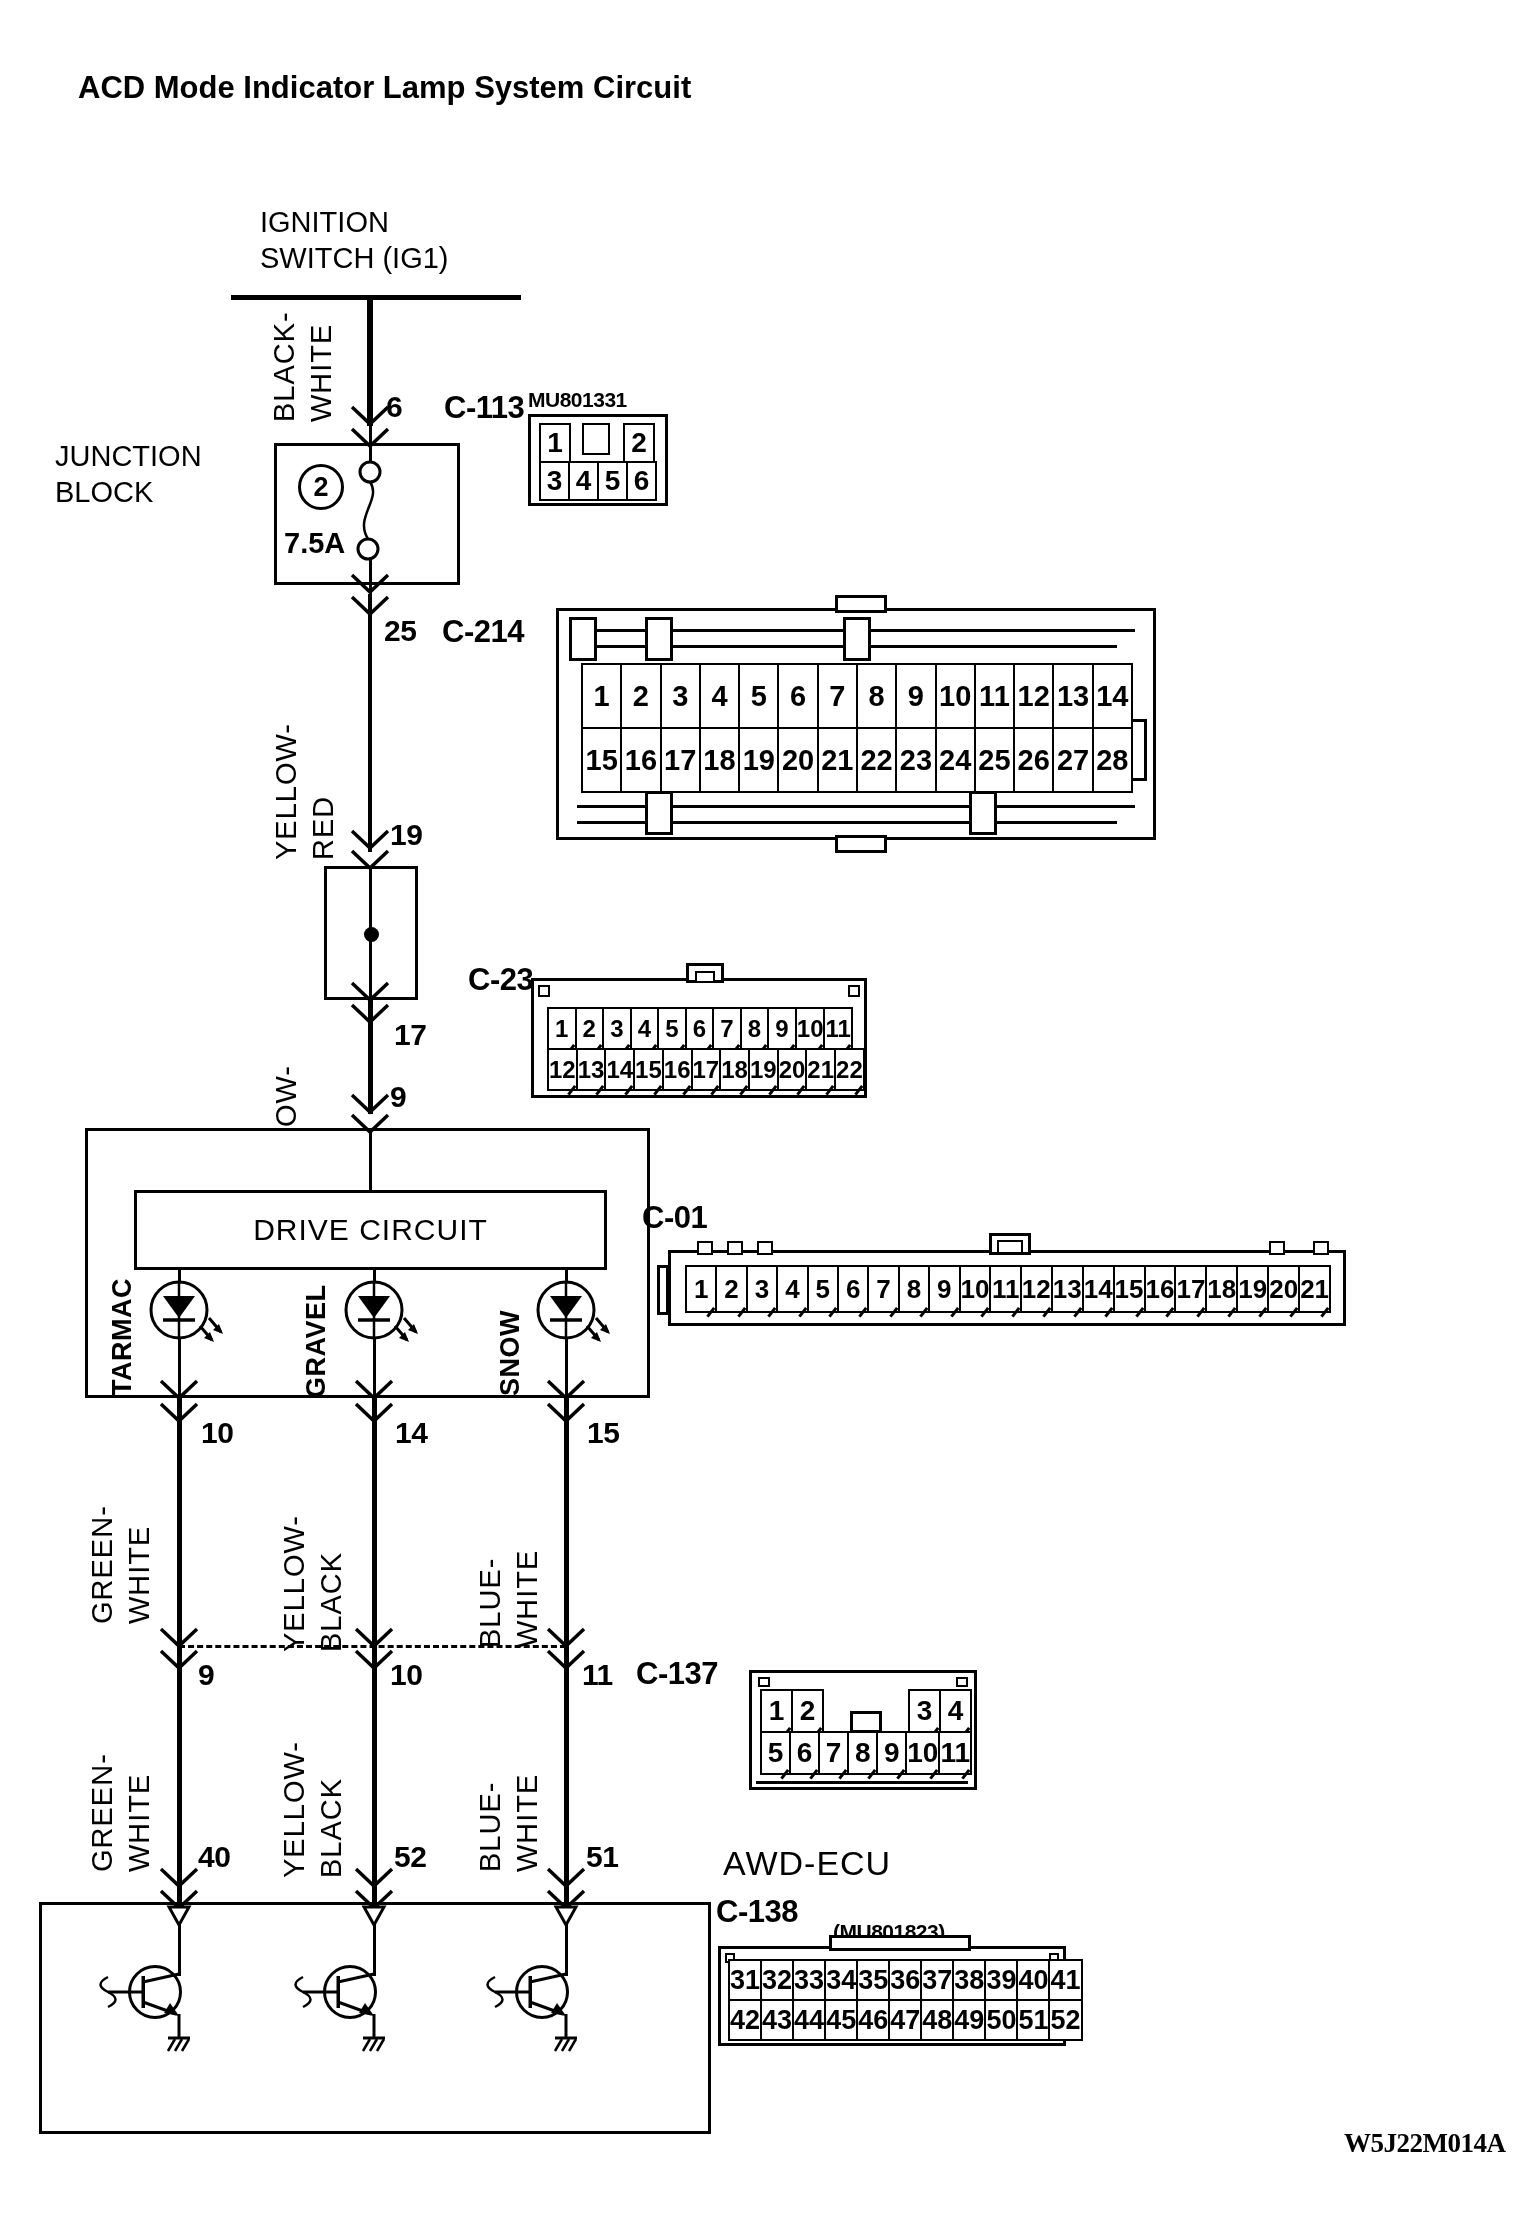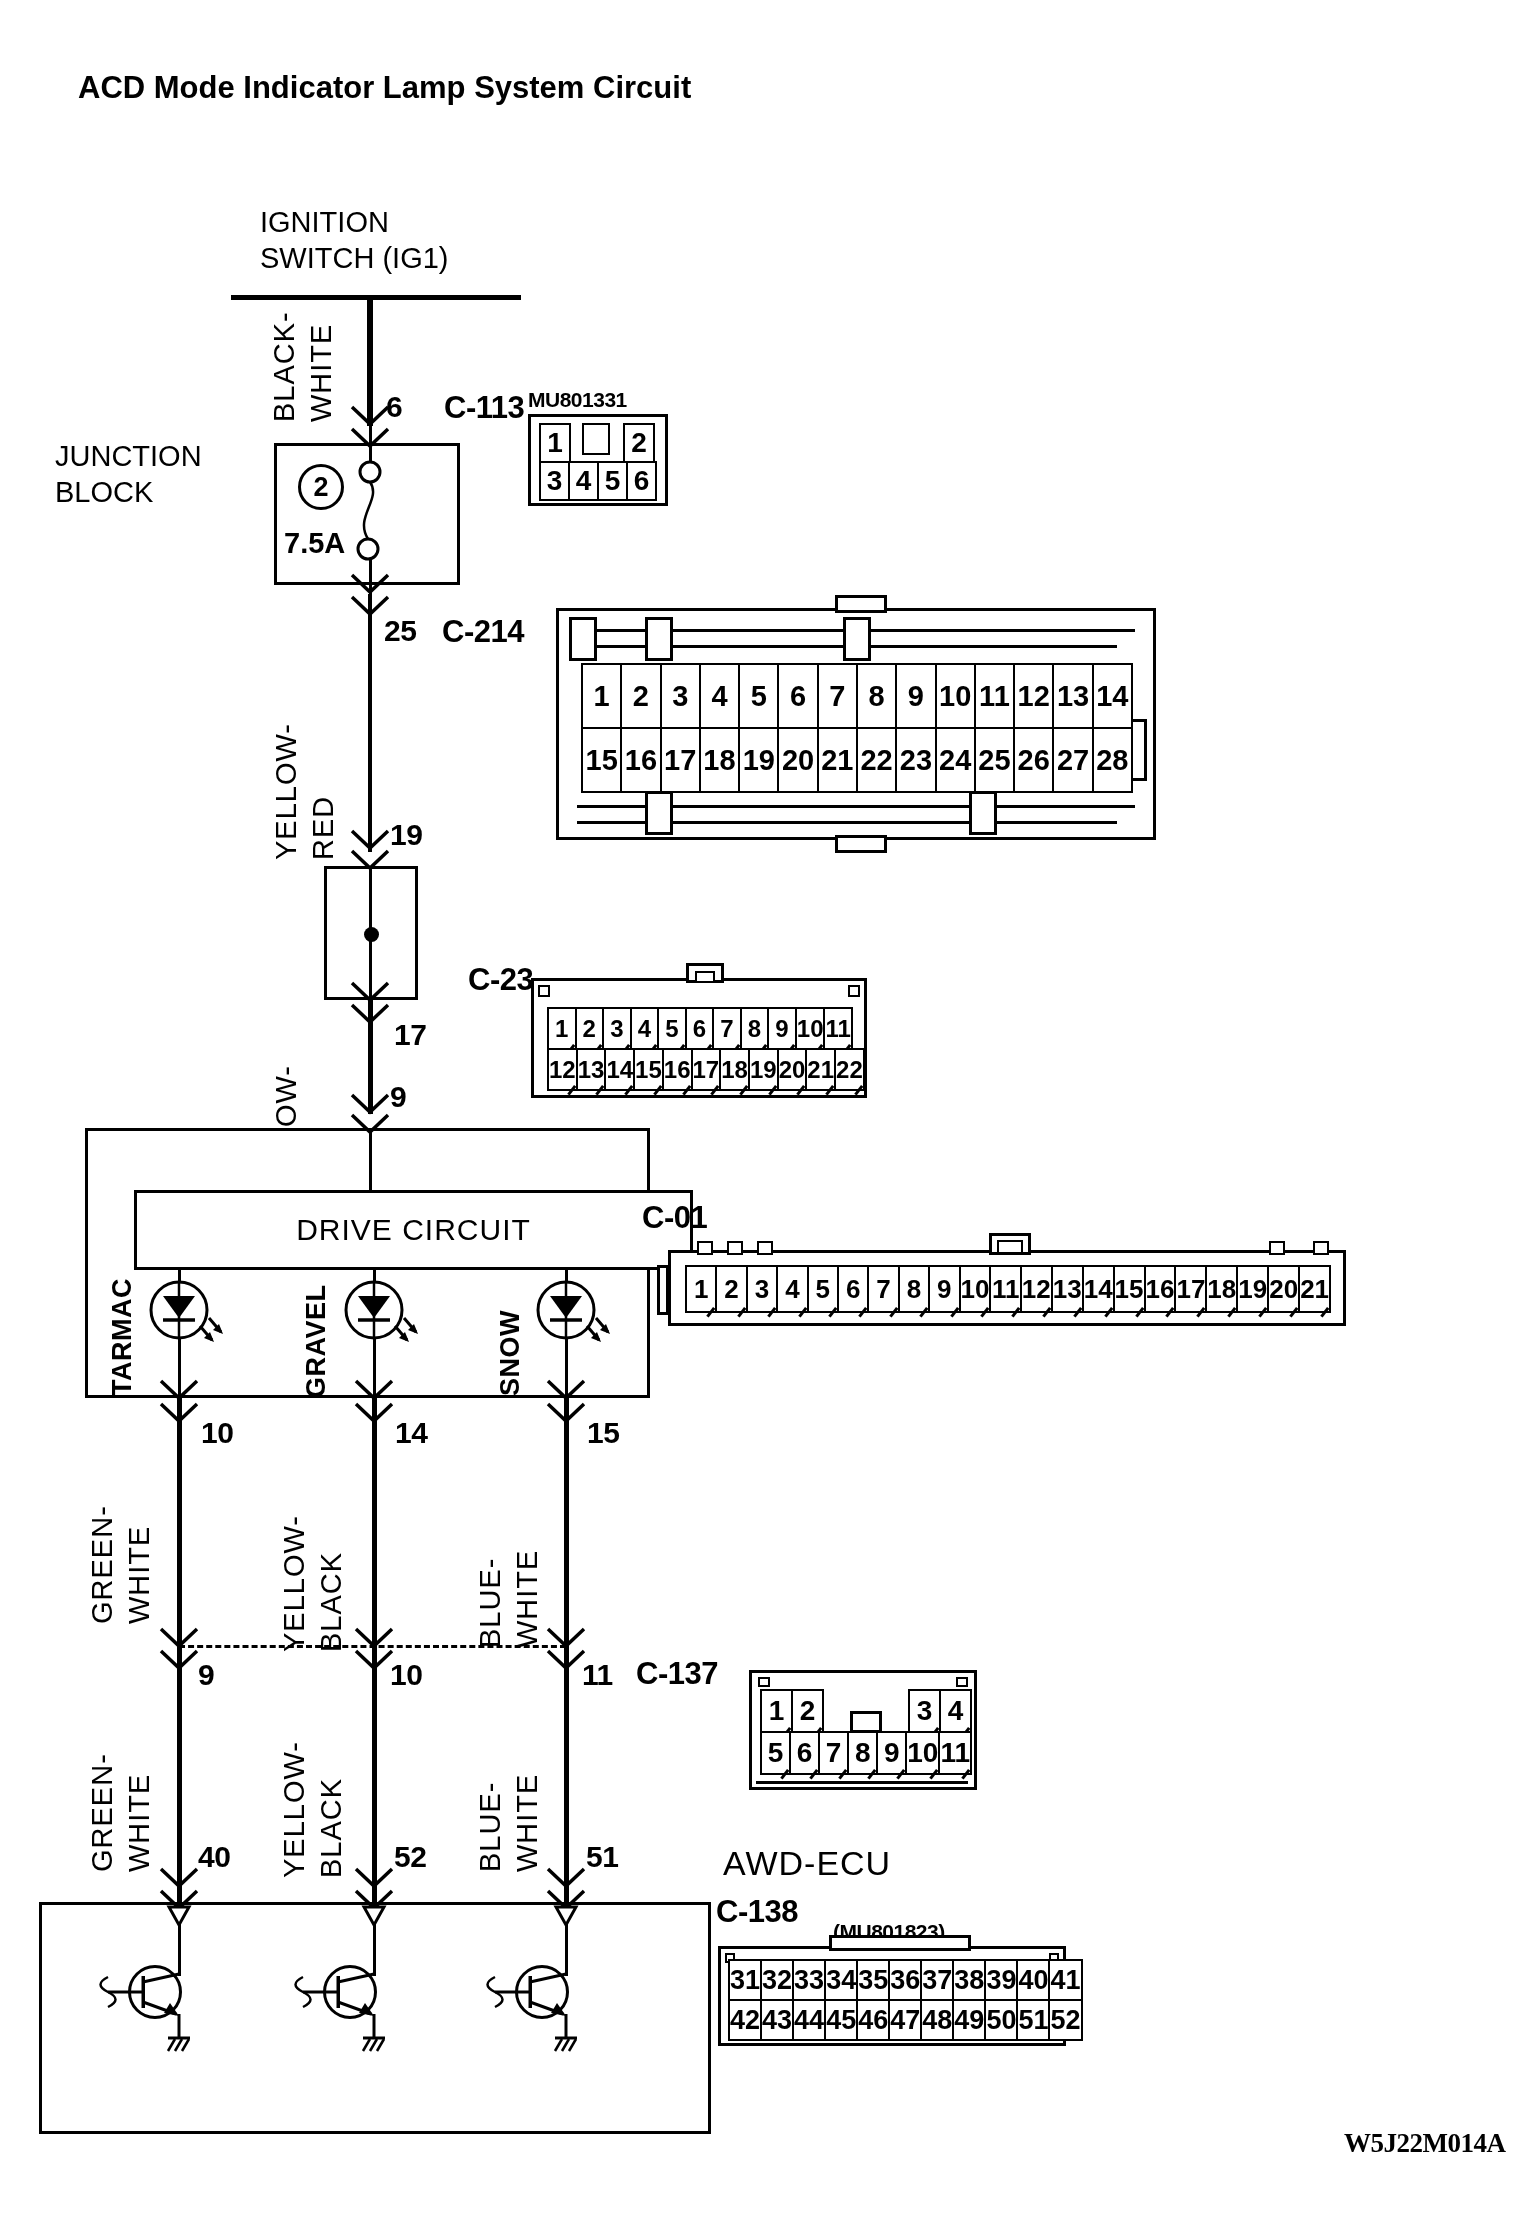--- a/index.html
+++ b/index.html
@@ -166,21 +166,21 @@
         <div class="cell">19<span class="tick"></span></div>
         <div class="cell">20<span class="tick"></span></div>
         <div class="cell">21<span class="tick"></span></div>
         <div class="cell">22<span class="tick"></span></div>
       </div>
   </div>
   <div class="lbl pin" style="left:394px;top:1018px;">17</div>
   <div class="lbl pin" style="left:390px;top:1080px;">9</div>
 
   <div class="box" style="left:85px;top:1128px;width:565px;height:270px;"></div>
-  <div class="box" style="left:134px;top:1190px;width:559px;height:80px;display:flex;align-items:center;justify-content:center;font-size:30px;letter-spacing:1px;">DRIVE CIRCUIT</div>
+  <div class="box" style="left:134px;top:1190px;width:473px;height:80px;display:flex;align-items:center;justify-content:center;font-size:30px;letter-spacing:1px;">DRIVE CIRCUIT</div>
   <div class="vlabel bold" style="left:104px;top:1268px;height:128px;">TARMAC</div>
   <div class="vlabel bold" style="left:298px;top:1264px;height:134px;">GRAVEL</div>
   <div class="vlabel bold" style="left:492px;top:1284px;height:112px;">SNOW</div>
   <div class="lbl code" style="left:642px;top:1200px;">C-01</div>
 
   <div class="box" style="left:668px;top:1250px;width:678px;height:76px;">
     <div class="tab" style="left:-14px;top:12px;width:12px;height:50px;"></div>
     <div class="tab" style="left:26px;top:-12px;width:16px;height:14px;border-width:2px;"></div>
     <div class="tab" style="left:56px;top:-12px;width:16px;height:14px;border-width:2px;"></div>
     <div class="tab" style="left:86px;top:-12px;width:16px;height:14px;border-width:2px;"></div>

